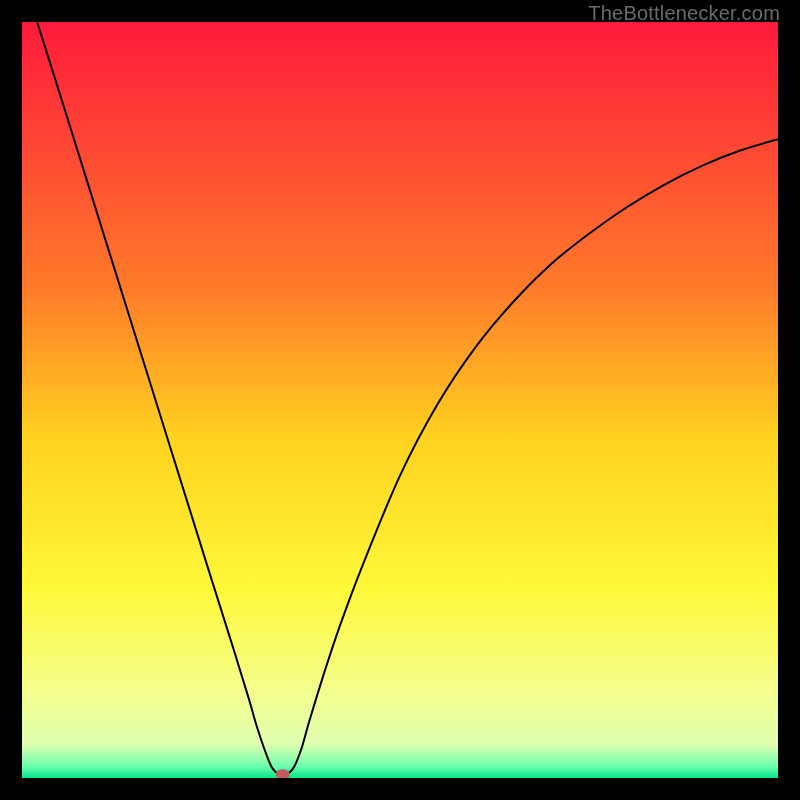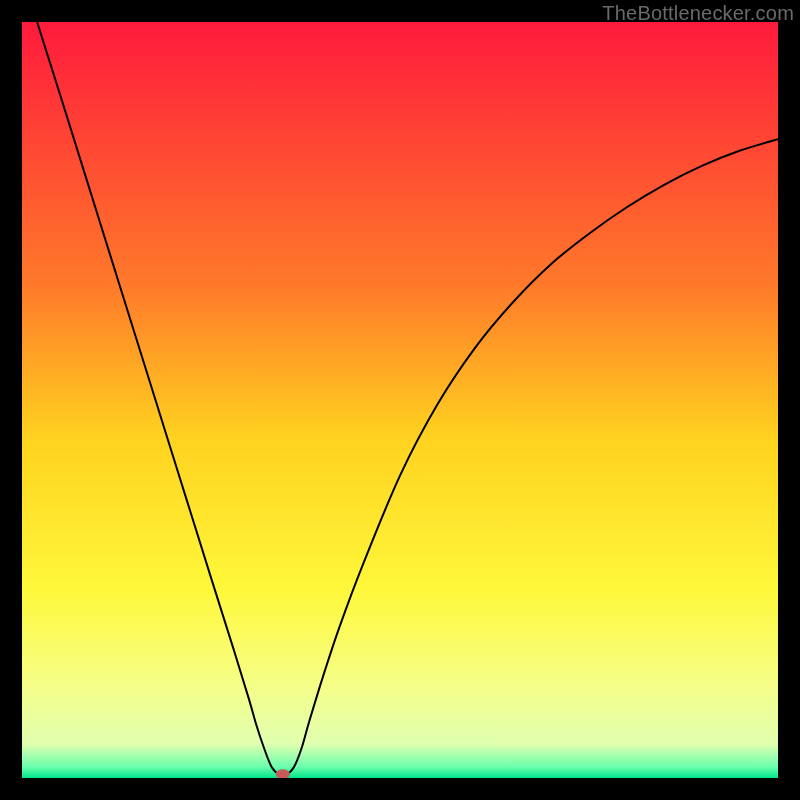--- a/index.html
+++ b/index.html
@@ -23,21 +23,21 @@
   .plot-area {
     position: absolute;
     left: 0;
     top: 0;
     width: 756px;
     height: 756px;
   }
   .watermark {
     position: absolute;
     top: 2px;
-    right: 6px;
+    right: 20px;
     color: #6a6a6a;
     font-size: 20px;
     font-weight: 500;
     letter-spacing: 0.2px;
   }
   svg { display: block; }
 </style>
 </head>
 <body>
 

